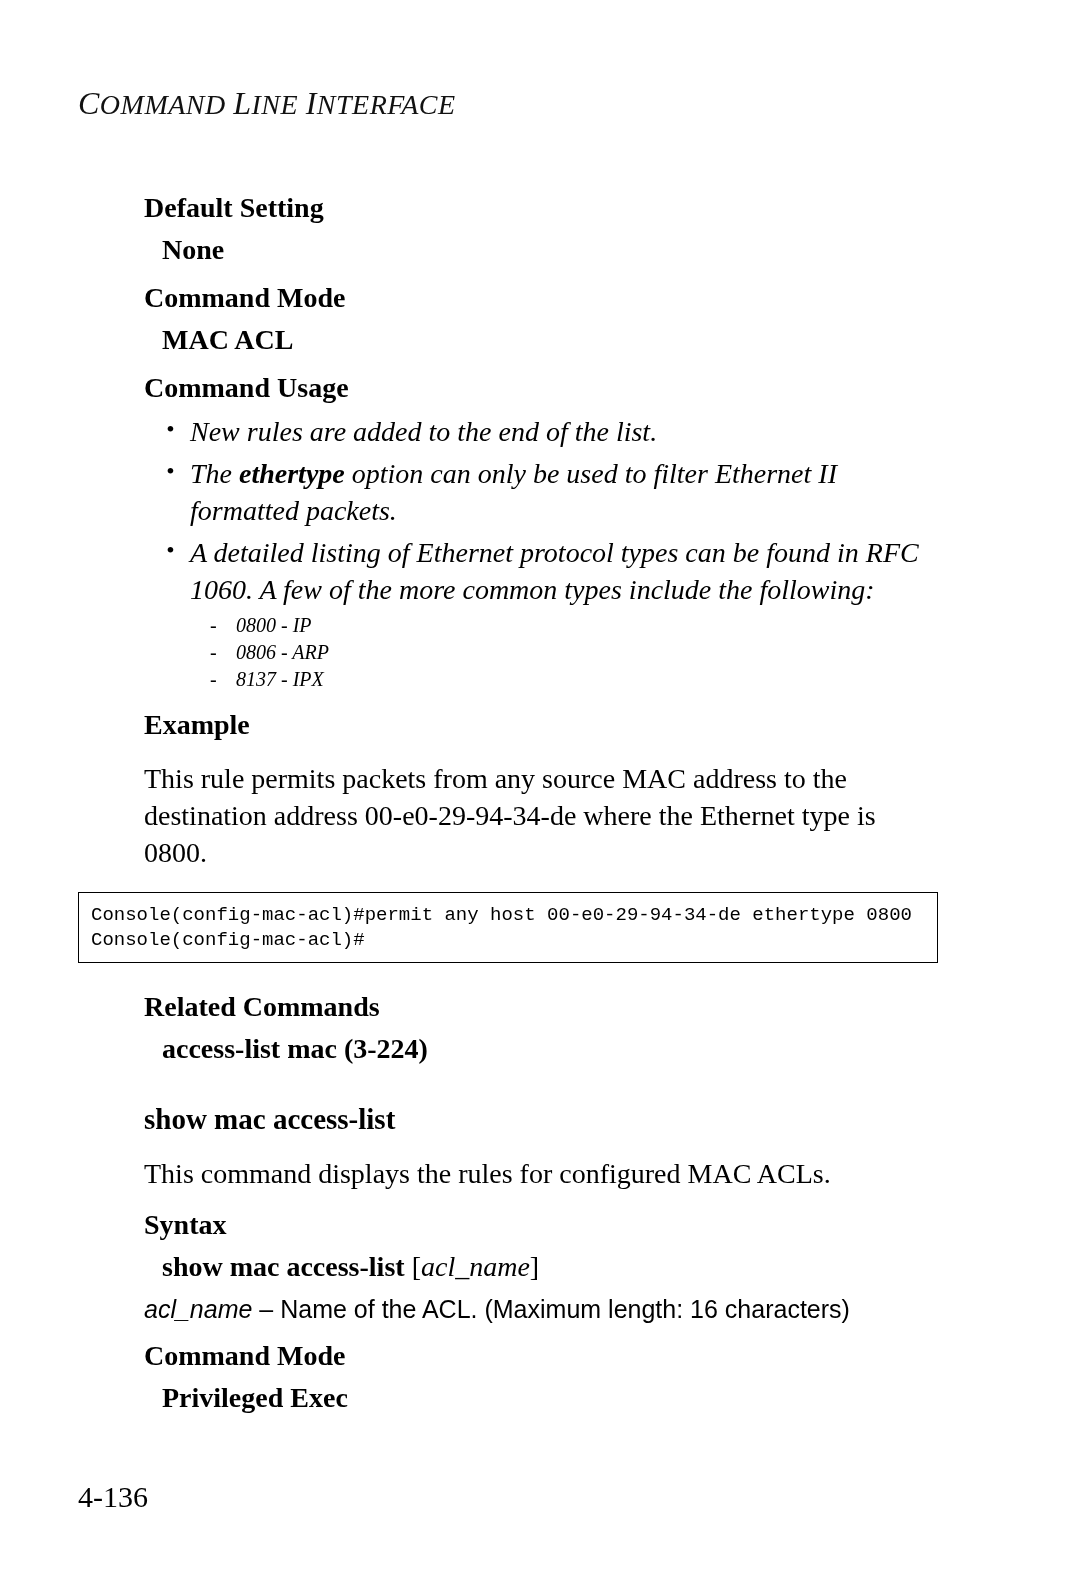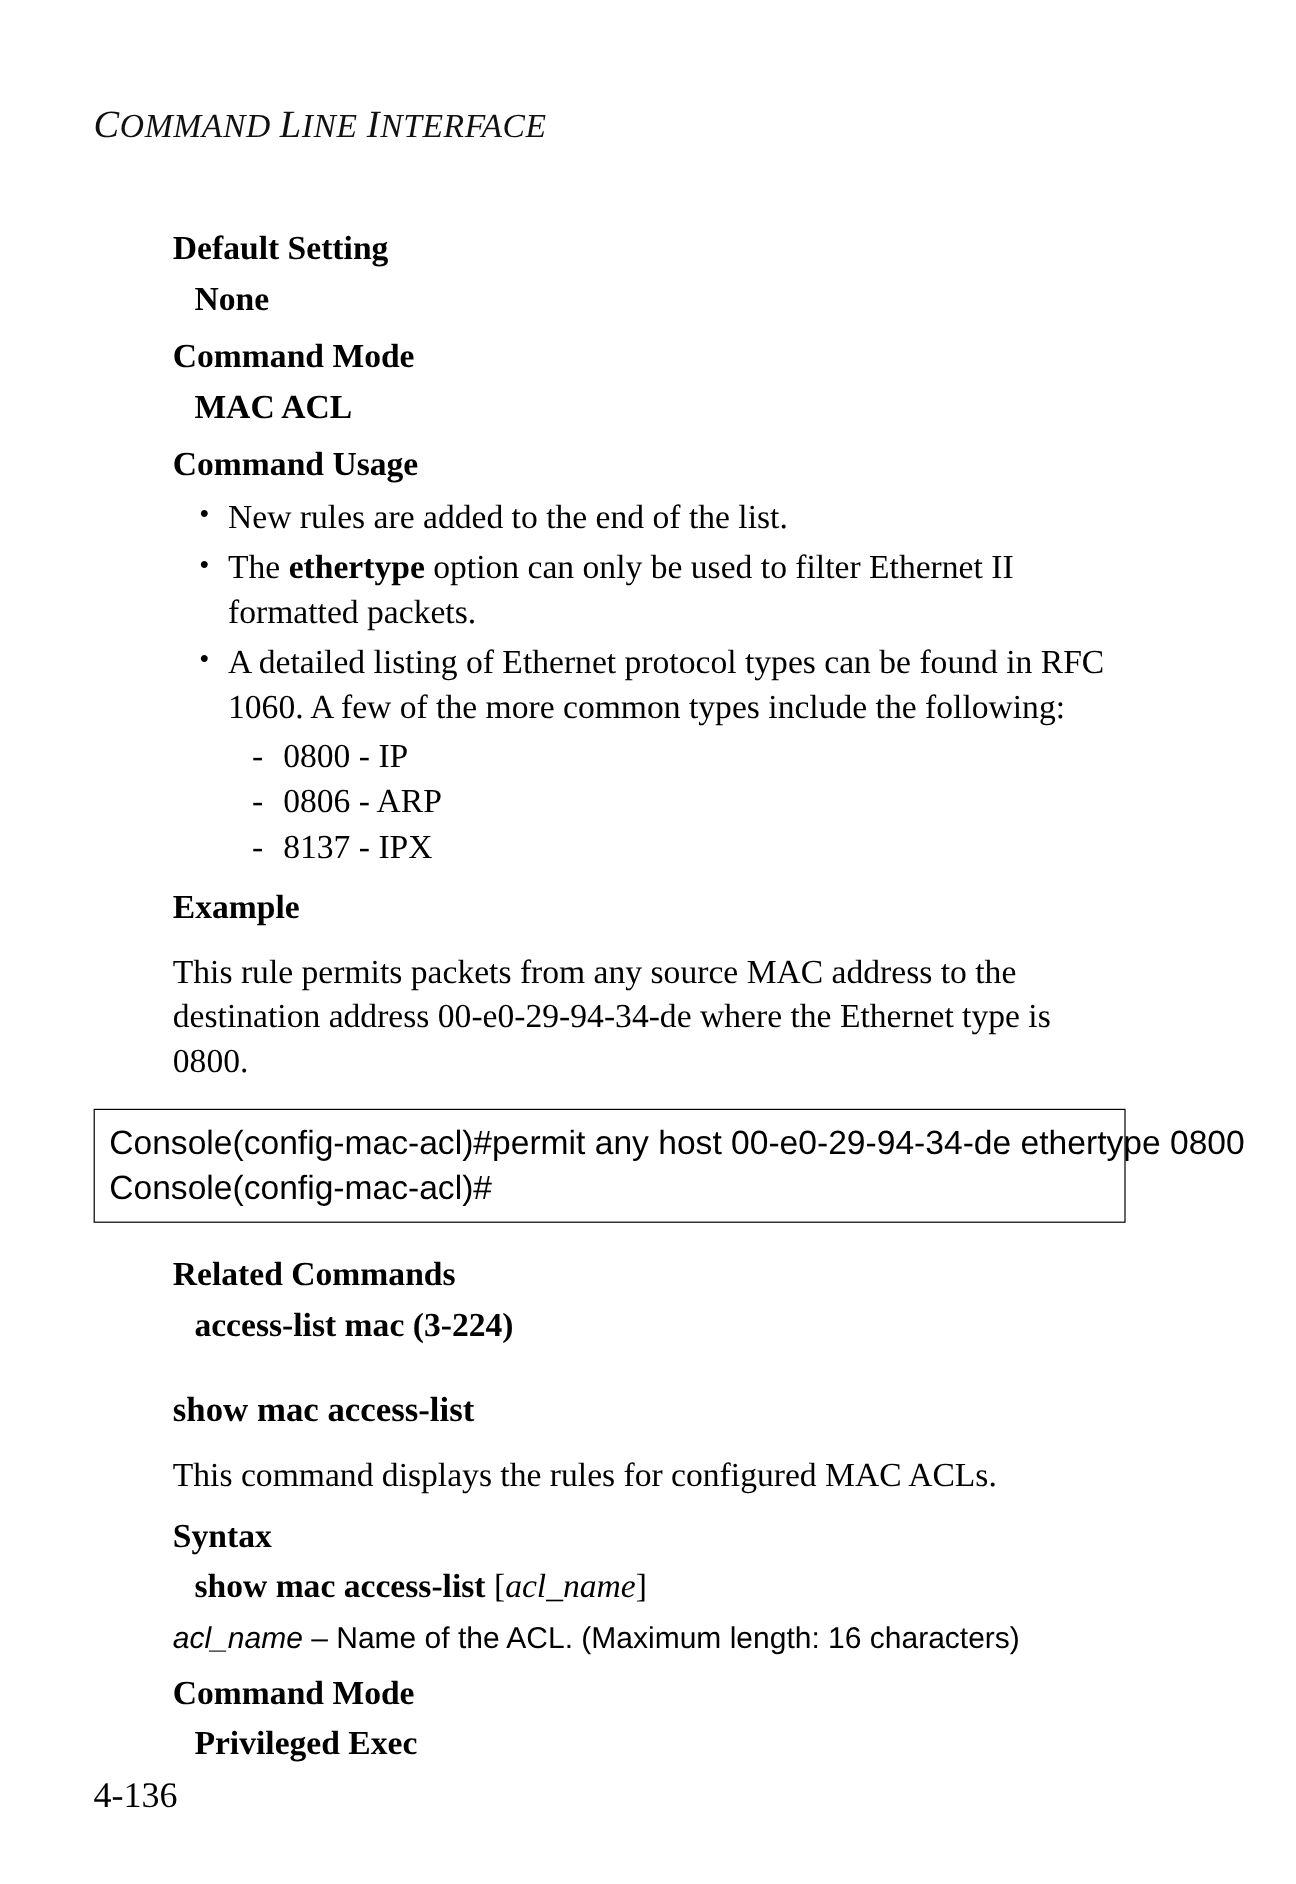--- a/index.html
+++ b/index.html
@@ -35,20 +35,21 @@
   .indent-text {
     font-size: 28px;
     padding-left: 18px;
     margin-bottom: 14px;
     font-weight: bold;
   }
   .bullets {
     list-style: none;
     padding-left: 18px;
     margin-bottom: 14px;
+    font-style: italic;
   }
   .bullets > li {
     font-size: 28px;
     line-height: 1.3;
     position: relative;
     padding-left: 28px;
     margin-bottom: 6px;
   }
   .bullets > li::before {
     content: "•";
@@ -56,42 +57,42 @@
     left: 4px;
     top: 0;
     font-size: 24px;
   }
   .sub-bullets {
     list-style: none;
     padding-left: 20px;
     margin-top: 4px;
   }
   .sub-bullets > li {
-    font-size: 28px;
+    font-size: 20px;
     line-height: 1.35;
     position: relative;
     padding-left: 26px;
   }
   .sub-bullets > li::before {
     content: "-";
     position: absolute;
     left: 0;
     top: 0;
   }
   .para {
     font-size: 28px;
     line-height: 1.32;
     margin-bottom: 14px;
     margin-top: 20px;
   }
   .code-box {
     border: 1px solid #000;
     padding: 10px 12px;
-    font-family: Liberation Sans, sans-serif;
-    font-size: 28px;
+    font-family: Liberation Mono, monospace;
+    font-size: 19px;
     line-height: 1.3;
     white-space: pre;
     margin: 20px 0 28px -66px;
   }
   .cmd-title {
     font-weight: 700;
     font-size: 29px;
     margin-top: 38px;
     margin-bottom: 6px;
   }

